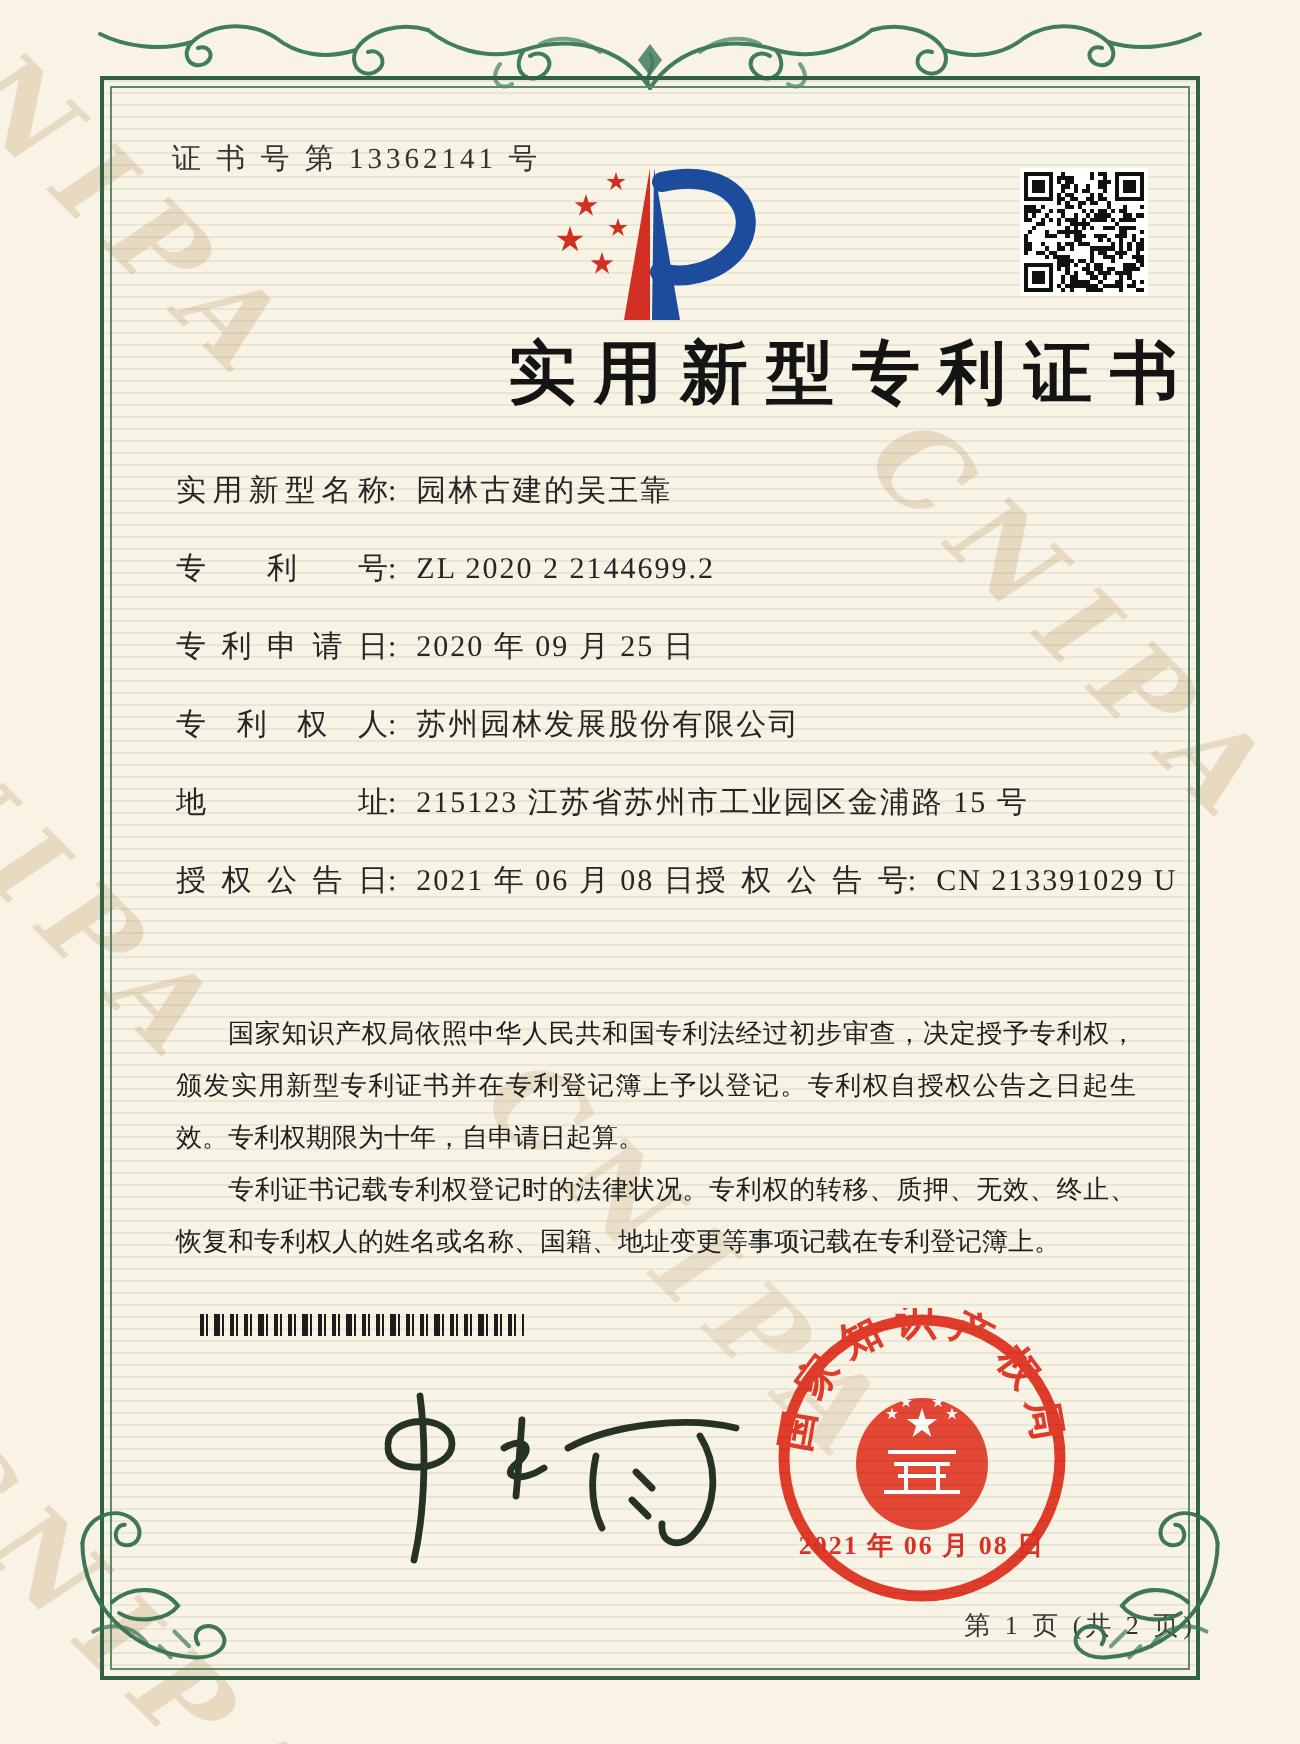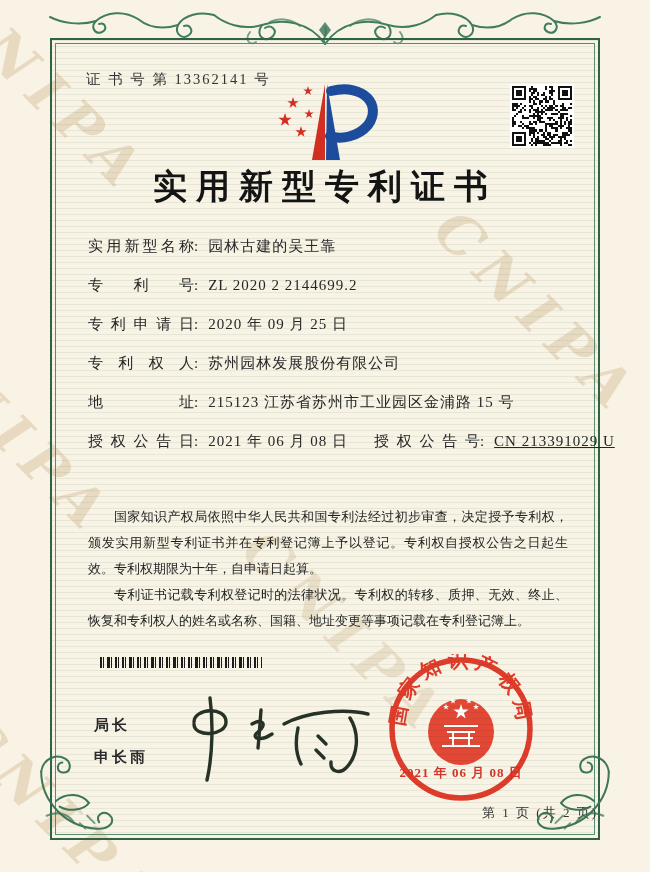--- a/index.html
+++ b/index.html
@@ -28,33 +28,33 @@
       repeating-linear-gradient(to bottom, rgba(98,146,110,0.12) 0 1px, rgba(0,0,0,0) 1px 6px);
   }
   .frame::before{
     content:"";position:absolute;inset:3px;border:1px solid #5c8a6e;pointer-events:none;
   }
   
   .cert-no{position:absolute;left:34px;top:30px;font-size:14.5px;letter-spacing:2px;color:#333;text-align:center;}
   .logo{position:absolute;left:216px;top:40px;}
   .qr{position:absolute;left:458px;top:44px;width:60px;height:60px;background:#fff;padding:2px;}
   .title{
-    position:absolute;left:0;right:0;top:124px;text-align:center;
+    position:absolute;left:0;right:0;top:124px;text-align:right;
     font-size:34px;font-weight:bold;letter-spacing:9px;color:#141414;font-family:Liberation Serif, serif;
   }
   
   .fields{position:absolute;left:36px;right:28px;top:194px;font-size:15px;}
   .frow{margin-bottom:15px;line-height:24px;white-space:nowrap;}
   .flabel{
     display:inline-block;width:106px;vertical-align:bottom;
     text-align:justify;text-align-last:justify;letter-spacing:0;
   }
   .fcolon{display:inline-block;margin-right:10px;}
   .fvalue{letter-spacing:1px;}
-  .fpair2{margin-left:26px;text-decoration:underline;}
+  .fpair2{}
   
   .paras{position:absolute;left:36px;right:30px;top:464px;font-size:13px;line-height:26px;
     text-align:justify;color:#1f1f1f;}
   .paras p{margin:0;text-indent:2em;}
   
   .barcode{
     position:absolute;left:48px;top:617px;width:162px;height:11px;
     background:repeating-linear-gradient(90deg,
       #1c1c1c 0 2px, rgba(0,0,0,0) 2px 3px,
       #1c1c1c 3px 4px, rgba(0,0,0,0) 4px 7px,
@@ -177,24 +177,20 @@
       </div>
     </div>
 
     <div class="paras">
       <p>国家知识产权局依照中华人民共和国专利法经过初步审查，决定授予专利权，颁发实用新型专利证书并在专利登记簿上予以登记。专利权自授权公告之日起生效。专利权期限为十年，自申请日起算。</p>
       <p>专利证书记载专利权登记时的法律状况。专利权的转移、质押、无效、终止、恢复和专利权人的姓名或名称、国籍、地址变更等事项记载在专利登记簿上。</p>
     </div>
 
     <div class="barcode"></div>
 
-    <div class="officer">
-      <div class="o-title">局长</div>
-      <div class="o-name">申长雨</div>
-    </div>
 
     <svg class="signature" width="230" height="118" viewBox="0 0 230 118">
       <g stroke="#273227" fill="none" stroke-width="3.4" stroke-linecap="round" stroke-linejoin="round">
         <path d="M26,38 C26,24 58,22 58,38 C58,52 26,54 26,40"></path>
         <path d="M42,14 C45,36 45,70 39,96"></path>
         <path d="M84,40 C94,34 100,40 90,48 C82,54 92,58 104,50"></path>
         <path d="M93,26 C92,40 91,54 90,64"></path>
         <path d="M116,40 C138,28 176,24 200,30"></path>
         <path d="M130,44 C127,58 128,70 133,80"></path>
         <path d="M182,34 C192,50 190,72 178,84 C172,90 162,88 163,78"></path>

